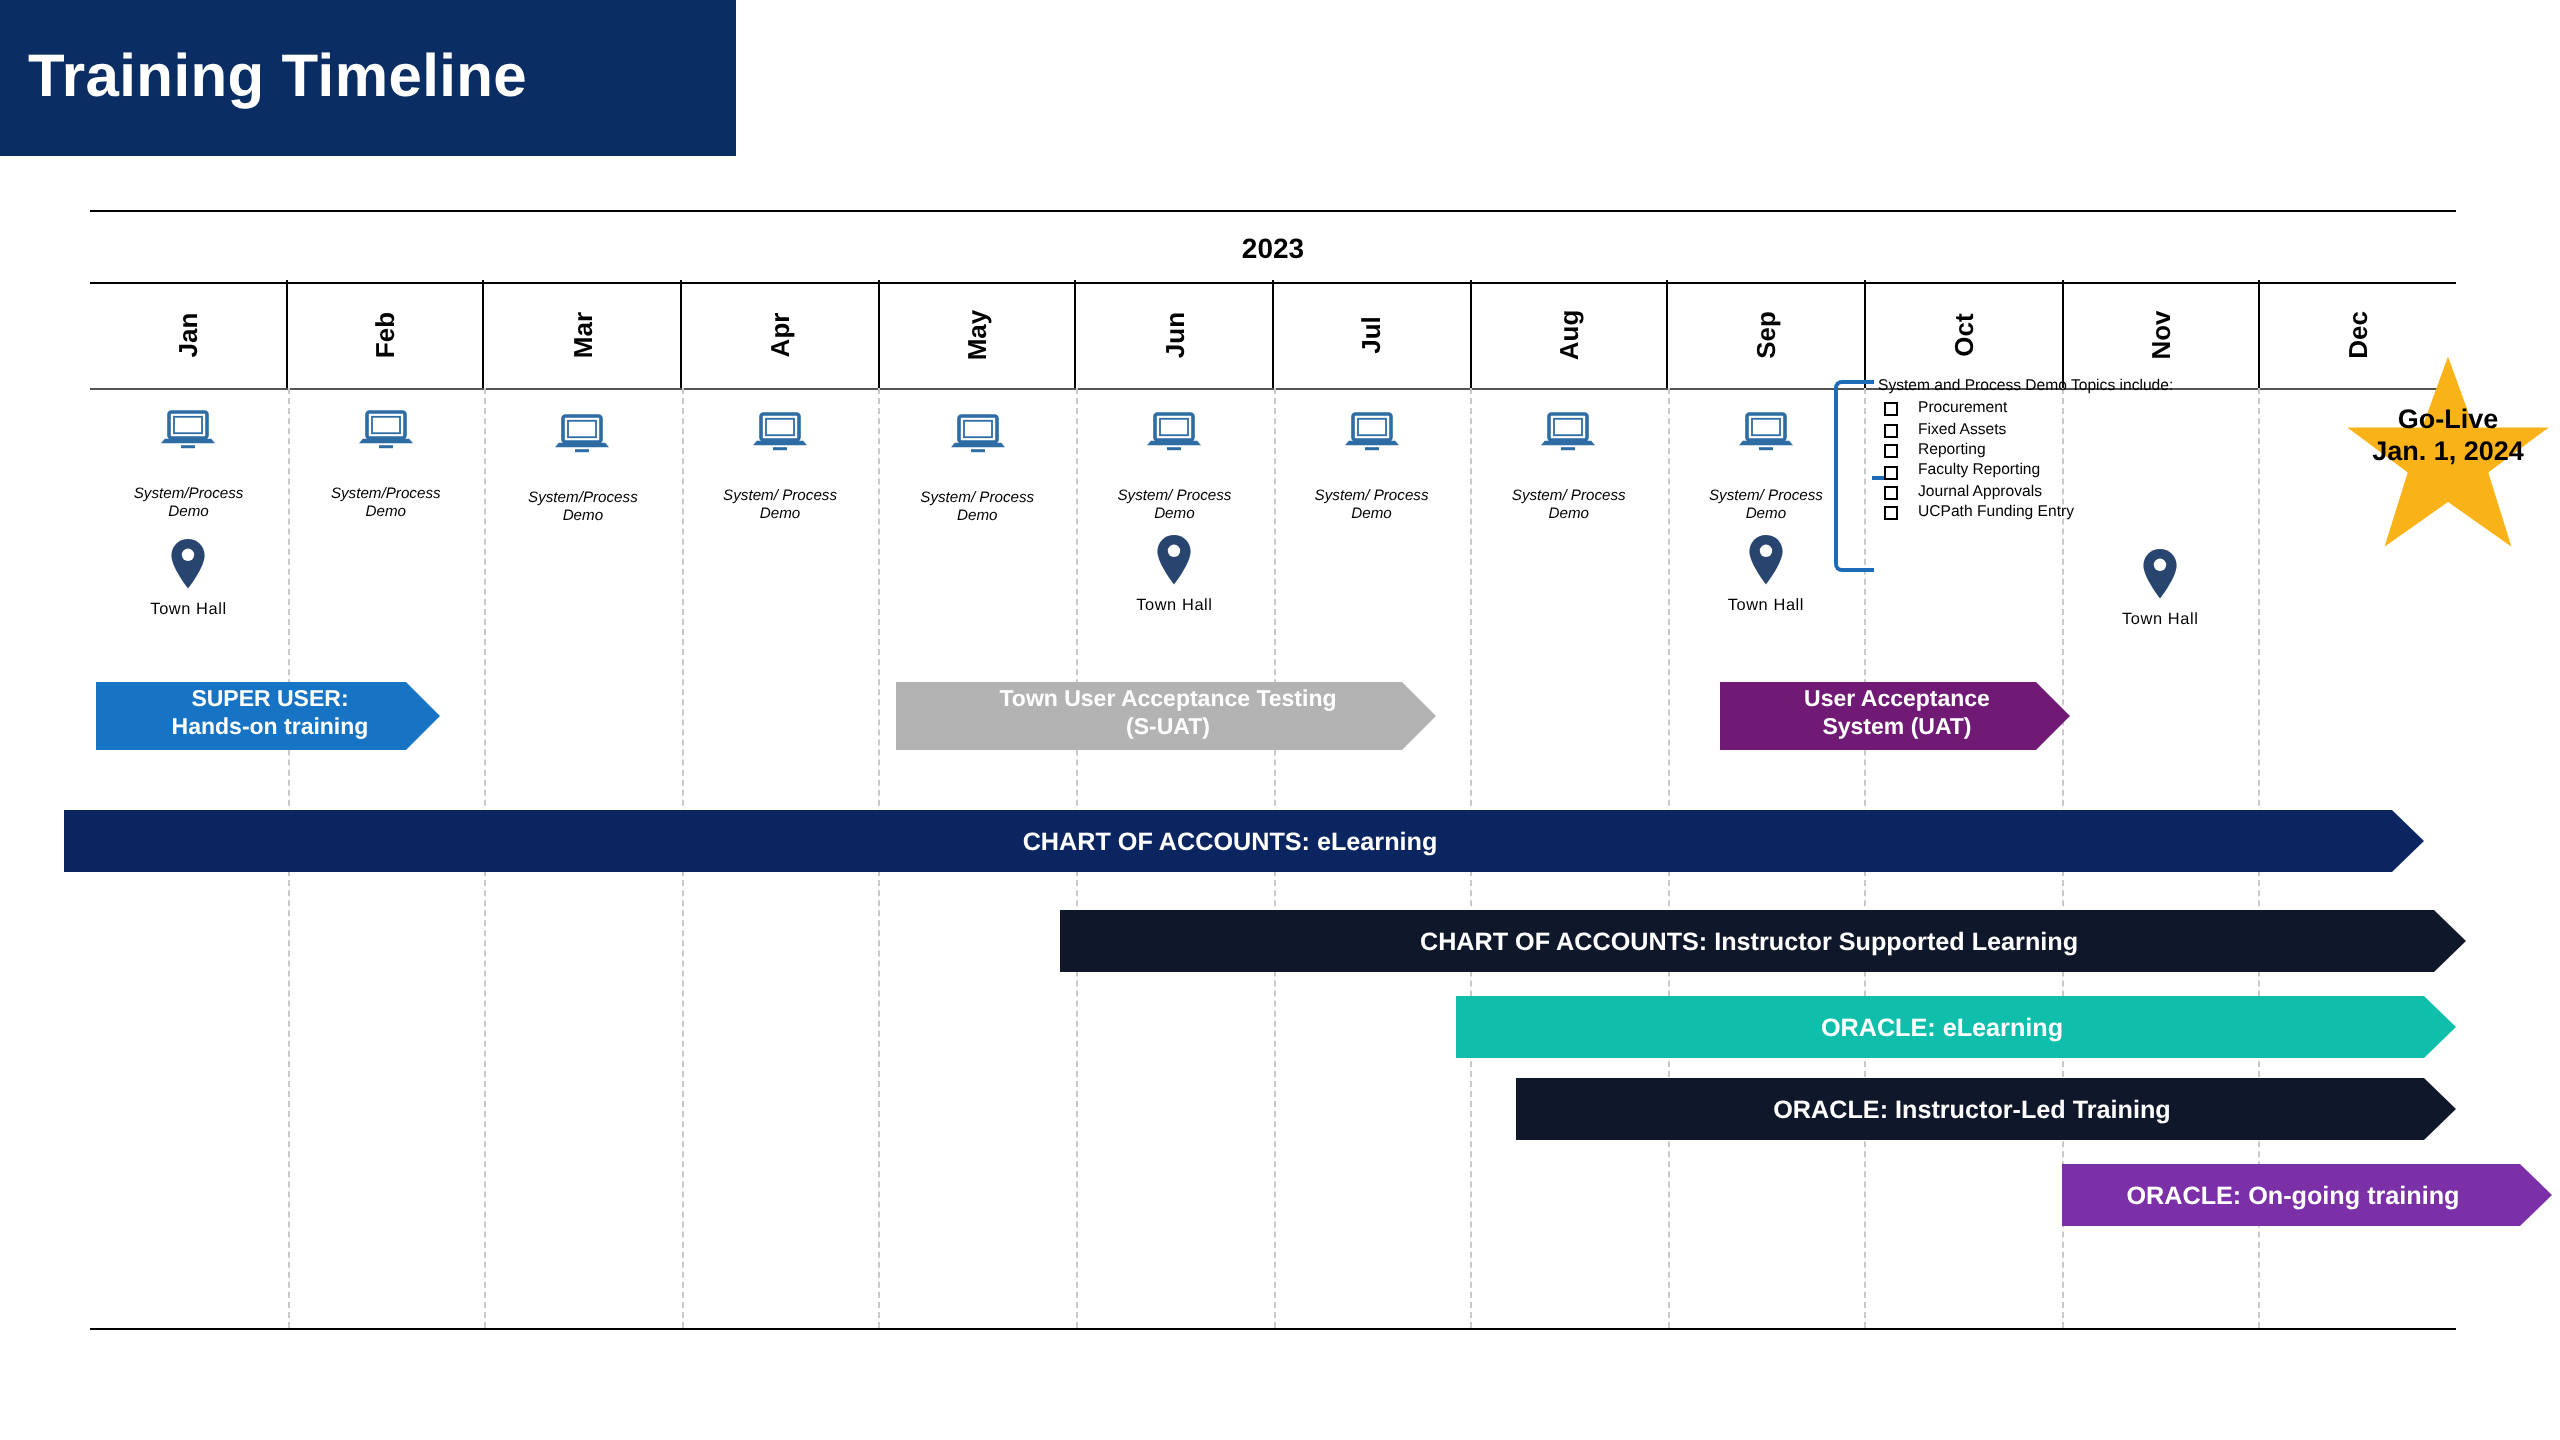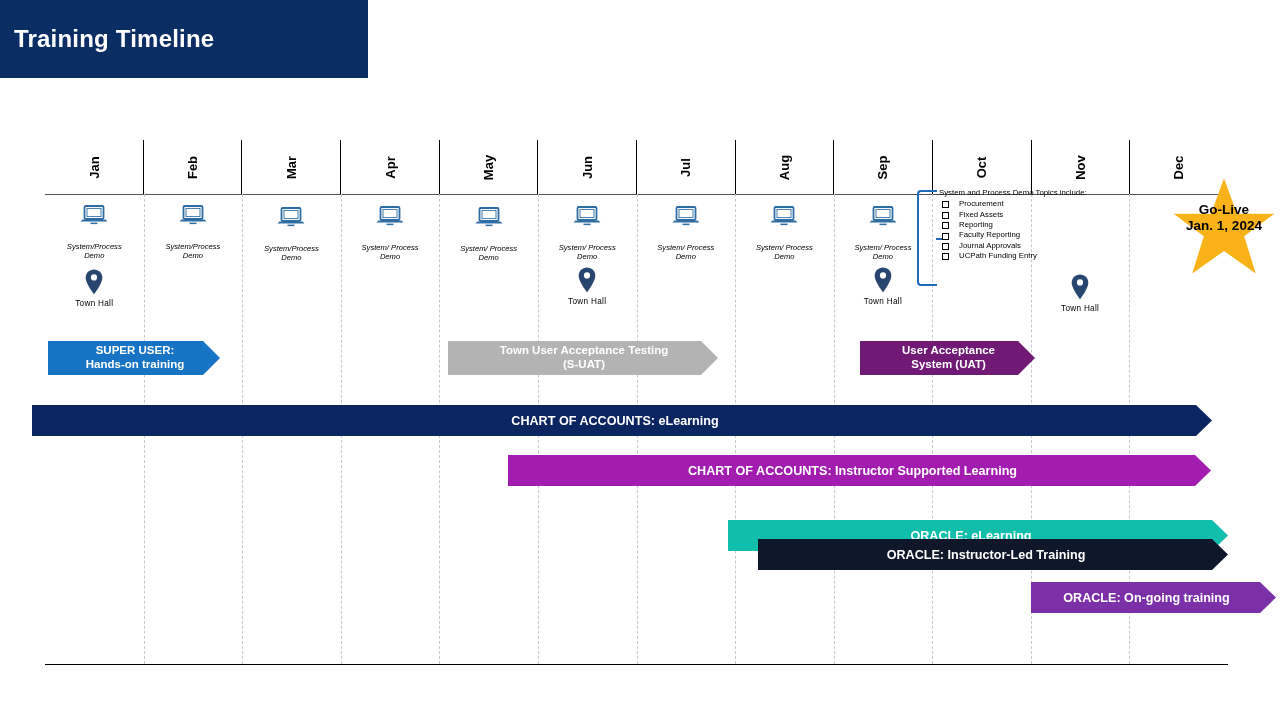--- a/index.html
+++ b/index.html
@@ -7,21 +7,21 @@
     width:1280px;height:720px;background:#fff;
     font-family:"Liberation Sans",sans-serif;
     position:relative;overflow:hidden;
   }
   
   .title-bar{
     position:absolute;left:0;top:0;width:368px;height:78px;
     background:#0a2d63;display:flex;align-items:center;
   }
   .title-bar .t{
-    color:#fff;font-size:24px;font-weight:bold;padding-left:14px;letter-spacing:.2px;
+    color:#fff;font-size:30px;font-weight:bold;padding-left:14px;letter-spacing:.2px;
   }
   
   .frame{position:absolute;left:45px;top:105px;width:1183px;height:559px;}
   .yr-row{
     position:absolute;left:0;top:0;width:100%;height:35px;
     border-top:1.5px solid #000;border-bottom:1px solid #000;
     display:flex;align-items:center;justify-content:center;
   }
   .yr-row span{font-size:14px;font-weight:bold;color:#000;}
   .mon-row{
@@ -90,20 +90,23 @@
 </style>
 </head>
 <body>
 
 <div class="title-bar">
   <div class="t">Training Timeline</div>
 </div>
 
 <div class="frame">
 
+  <div class="yr-row">
+    <span>2023</span>
+  </div>
 
   <div class="mon-row" id="month-row">
       <div class="mon-cell">
         <span>Jan</span>
       </div>
       <div class="mon-cell">
         <span>Feb</span>
       </div>
       <div class="mon-cell">
         <span>Mar</span>
@@ -284,24 +287,24 @@
     </div>
     <div class="chev" style="left: 448px; width: 270px; top: 341px; background: rgb(179, 179, 179);">
       <div><span>Town User Acceptance Testing</span><br><span>(S-UAT)</span></div>
     </div>
     <div class="chev" style="left: 860px; width: 175px; top: 341px; background: #701a75;">
       <div><span>User Acceptance</span><br><span>System (UAT)</span></div>
     </div>
     <div class="bar" style="left: 32px; top: 405px; width: 1180px; background: rgb(11, 37, 96);">
       <span>CHART OF ACCOUNTS: eLearning</span>
     </div>
-    <div class="bar" style="left: 508px; top: 455px; width: 703px; background: #a21caf;">
+    <div class="bar" style="left: 530px; top: 455px; width: 703px; background: #0f172a;">
       <span>CHART OF ACCOUNTS: Instructor Supported Learning</span>
     </div>
-    <div class="bar" style="left: 728px; top: 498px; width: 500px; background: rgb(15, 191, 172); margin-top: 22px;">
+    <div class="bar" style="left: 728px; top: 498px; width: 500px; background: rgb(15, 191, 172);">
       <span>ORACLE:  eLearning</span>
     </div>
     <div class="bar" style="left: 758px; top: 539px; width: 470px; background: #0f172a;">
       <span>ORACLE: Instructor-Led Training</span>
     </div>
     <div class="bar" style="left: 983px; top: 582px; width: 245px; background: rgb(123, 48, 168); margin-left: 48px;">
       <span>ORACLE:  On-going training</span>
     </div>
   </div>
 

